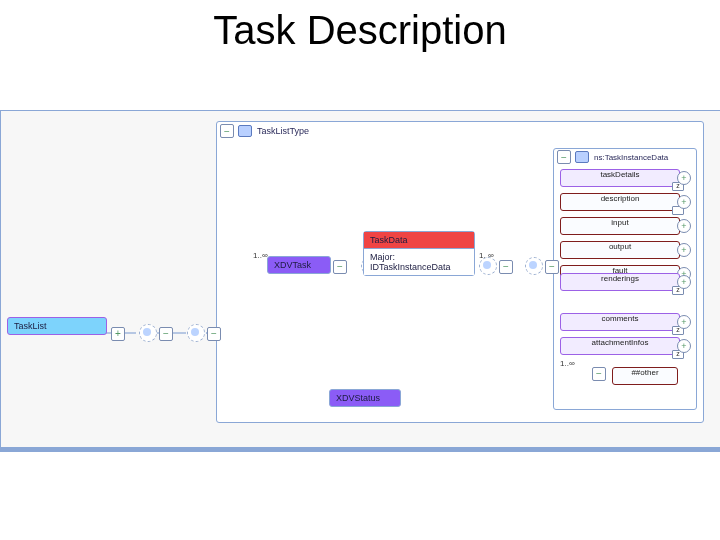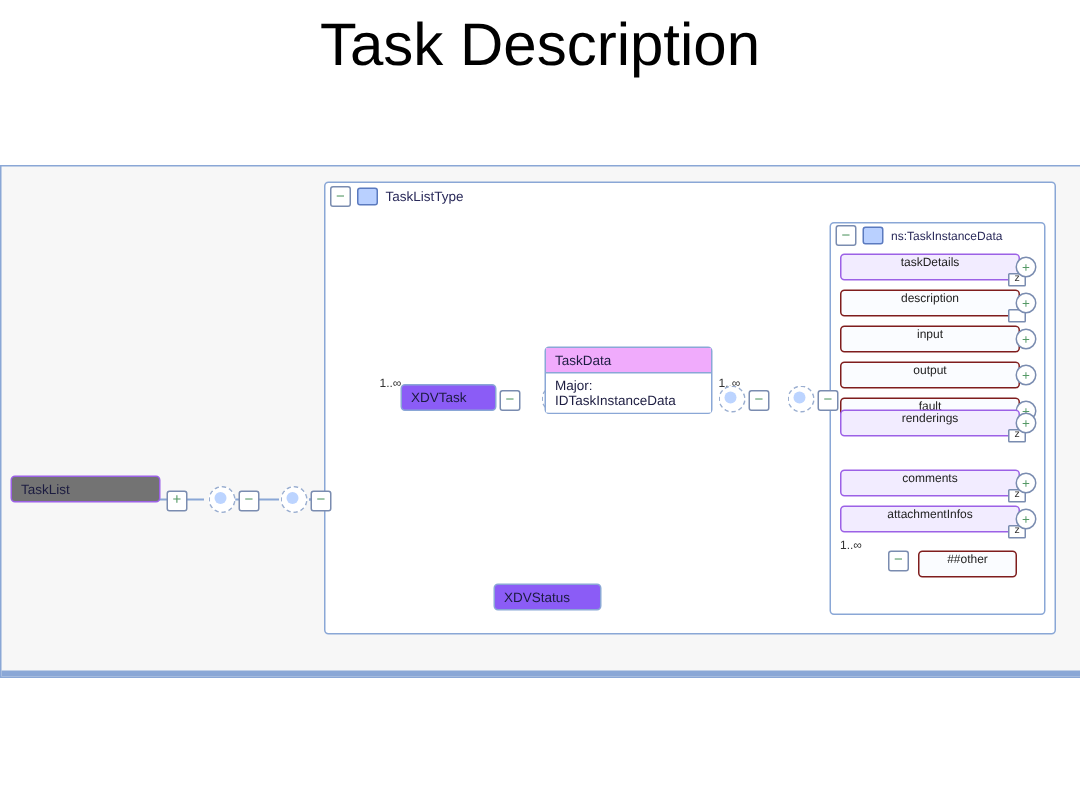--- a/index.html
+++ b/index.html
@@ -15,21 +15,21 @@
   .attrPanel{position:absolute;left:336px;top:26px;width:142px;height:260px;background:#fff;border:1px solid #8aa7d6;border-radius:3px}
   .attrPanel .hdr{position:absolute;left:0;top:0;right:0;height:16px;display:flex;align-items:center;font-size:8px;color:#2a2a5a}
   .attr{position:absolute;left:6px;right:16px;height:16px;border:1px solid #7f1d1d;border-radius:3px;font-size:8px;color:#222;display:flex;justify-content:center;background:#fafcff}
   .attr.sel{border-color:#9c61e6;background:#f2ecff}
   .portR{position:absolute;right:-12px;top:50%;transform:translateY(-50%);width:12px;height:12px;border:1px solid #7a8cb0;border-radius:50%;background:#fff;font-size:9px;line-height:12px;text-align:center;color:#596}
   .corner{position:absolute;right:-5px;bottom:-5px;width:10px;height:7px;border:1px solid #7a8cb0;border-radius:1px;background:#fff;font-size:7px;line-height:6px;text-align:center;color:#333}
   .corner.z::after{content:"z"}
   .entity{position:absolute;border:1px solid #8aa7d6;border-radius:3px;background:#8b5cf6;font-size:9px;color:#1c1c40}
   .entity .row{padding:3px 6px}
   .entity .row+.row{border-top:1px solid #8aa7d6;background:#fff}
-  .entity.sel{border-color:#9c61e6;background:#737373}
+  .entity.sel{border-color:#9c61e6;background:#7dd3fc}
   .portBox{position:absolute;width:12px;height:12px;border:1px solid #7a8cb0;border-radius:2px;background:#fff;font-size:10px;line-height:12px;text-align:center;color:#596}
   .glyph{position:absolute;width:16px;height:16px;border:1px dashed #9aaed0;border-radius:50%;background:#fff}
   .glyph::after{content:"";position:absolute;left:3px;top:3px;width:8px;height:8px;background:#bcd4ff;border-radius:50%}
   .card{position:absolute;font-size:8px;color:#333}
   svg.wires{position:absolute;left:0;top:0;width:720px;height:340px;pointer-events:none}
   svg.wires path,svg.wires line{stroke:#8aa7d6;stroke-width:1.2;fill:none}
 </style>
 </head>
 <body>
 
@@ -131,21 +131,21 @@
     <div class="card" style="left:252px;top:140px">1..∞</div>
     <div class="entity" style="left:266px;top:145px;width:62px">
       <div class="row">XDVTask</div>
     </div>
     <div class="portBox" style="left:332px;top:149px">−</div>
 
     <div class="glyph" style="left:360px;top:146px"></div>
     <div class="portBox" style="left:380px;top:149px">−</div>
 
     <div class="entity" style="left:362px;top:120px;width:110px;background:#fff">
-      <div class="row" style="background:#f0abfc">TaskData</div>
+      <div class="row" style="background:#ef4444">TaskData</div>
       <div class="row">Major: IDTaskInstanceData</div>
     </div>
     <div class="card" style="left:478px;top:140px">1..∞</div>
     <div class="glyph" style="left:478px;top:146px"></div>
     <div class="portBox" style="left:498px;top:149px">−</div>
     <div class="glyph" style="left:524px;top:146px"></div>
     <div class="portBox" style="left:544px;top:149px">−</div>
 
     <div class="entity" style="left:328px;top:278px;width:70px">
       <div class="row">XDVStatus</div>

